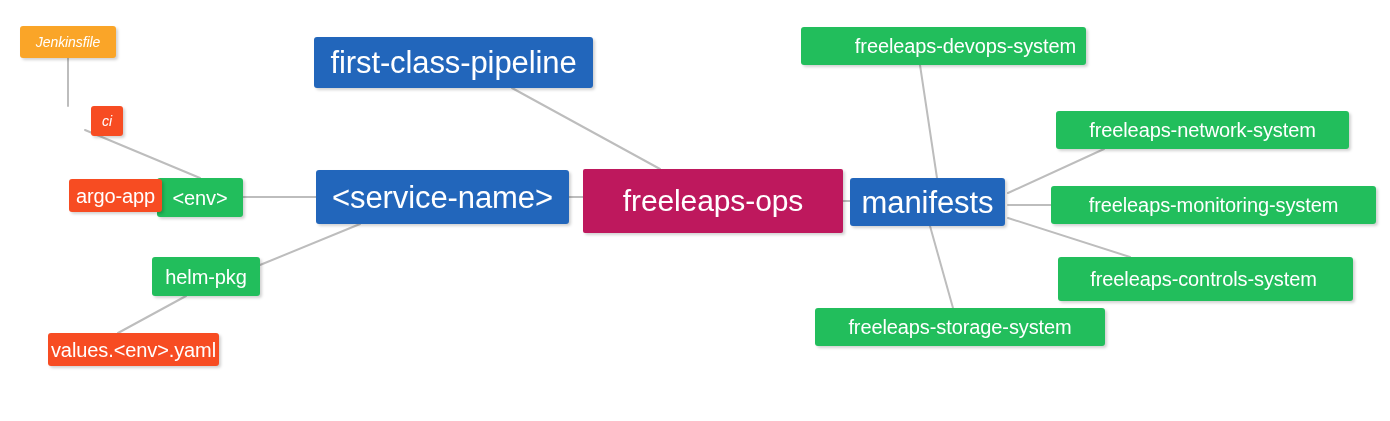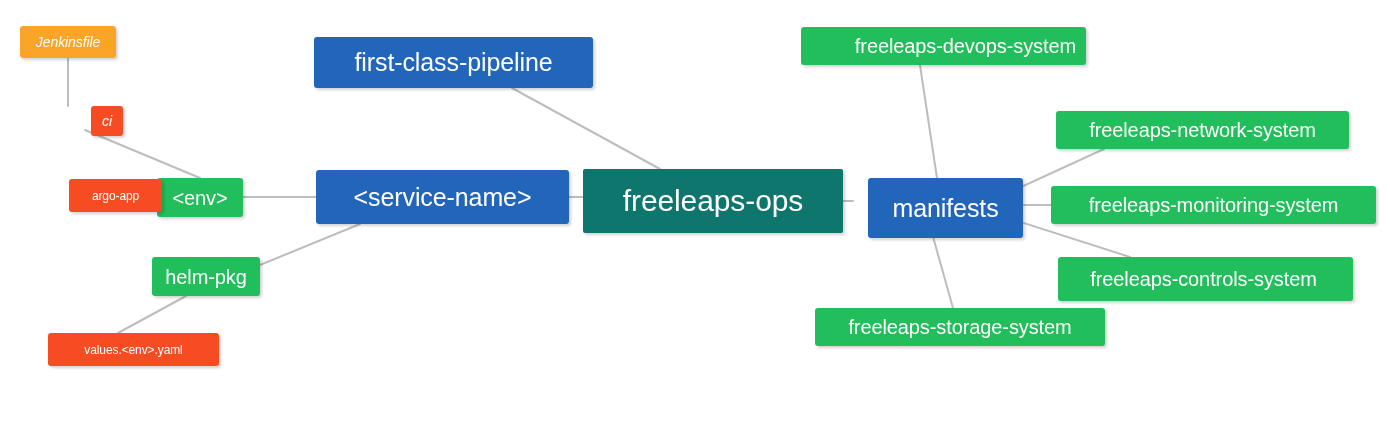--- a/index.html
+++ b/index.html
@@ -33,33 +33,33 @@
     justify-content: center;
     color: #ffffff;
     border-radius: 3px;
     white-space: nowrap;
     box-shadow: 2px 2px 3px rgba(0,0,0,0.18);
     line-height: 1;
     padding: 0 10px;
     letter-spacing: -0.1px;
   }
   .node-root {
-    background: #0f766e;
+    background: #be185d;
     font-size: 30px;
     border-radius: 2px;
   }
   .node-blue   { background: #2266bb; }
   .node-green  { background: #22be5c; }
   .node-orange { background: #faa528; }
   .node-red    { background: #f74c22; margin-left: 38px; }
 
   .sz-xl { font-size: 30px; }
-  .sz-lg { font-size: 25px; }
+  .sz-lg { font-size: 31px; }
   .sz-md { font-size: 20px; }
-  .sz-sm { font-size: 12px; }
+  .sz-sm { font-size: 20px; }
   .sz-xs { font-size: 14px; font-style: italic; }
 </style>
 </head>
 <body>
 
 <div id="mindmap">
   <svg id="edge-layer" viewBox="0 0 1390 421" width="1390" height="421">
       <line x1="583" y1="197" x2="569" y2="197" stroke="#bdbdbd" stroke-width="2" stroke-linecap="round"></line>
       <line x1="660" y1="169" x2="512" y2="88" stroke="#bdbdbd" stroke-width="2" stroke-linecap="round"></line>
       <line x1="843" y1="201" x2="853" y2="201" stroke="#bdbdbd" stroke-width="2" stroke-linecap="round"></line>
@@ -78,21 +78,21 @@
   <div id="node-layer">
       <div class="node node-root sz-xl" style="left: 583px; top: 169px; width: 260px; height: 64px;">
         <span>freeleaps-ops</span>
       </div>
       <div class="node node-blue sz-lg" style="left: 316px; top: 170px; width: 253px; height: 54px;">
         <span>&lt;service-name&gt;</span>
       </div>
       <div class="node node-blue sz-lg" style="left: 314px; top: 37px; width: 279px; height: 51px;">
         <span>first-class-pipeline</span>
       </div>
-      <div class="node node-blue sz-lg" style="left: 868px; top: 178px; width: 155px; height: 60px;">
+      <div class="node node-blue sz-lg" style="left: 850px; top: 178px; width: 155px; height: 48px;">
         <span>manifests</span>
       </div>
       <div class="node node-green sz-md" style="left: 157px; top: 178px; width: 86px; height: 39px; padding-left: 10px;">
         <span>&lt;env&gt;</span>
       </div>
       <div class="node node-green sz-md" style="left: 152px; top: 257px; width: 108px; height: 39px;">
         <span>helm-pkg</span>
       </div>
       <div class="node node-orange sz-xs" style="left: 20px; top: 26px; width: 96px; height: 32px;">
         <span>Jenkinsfile</span>

